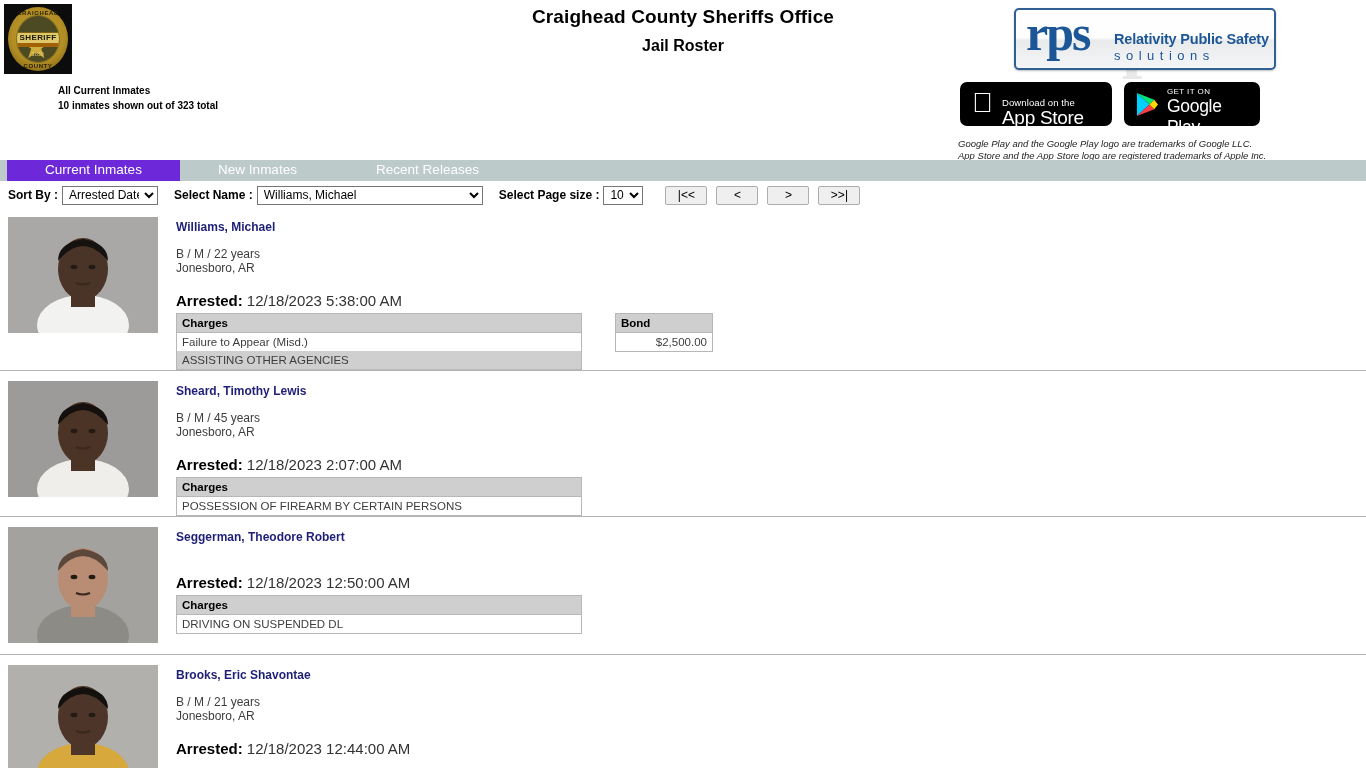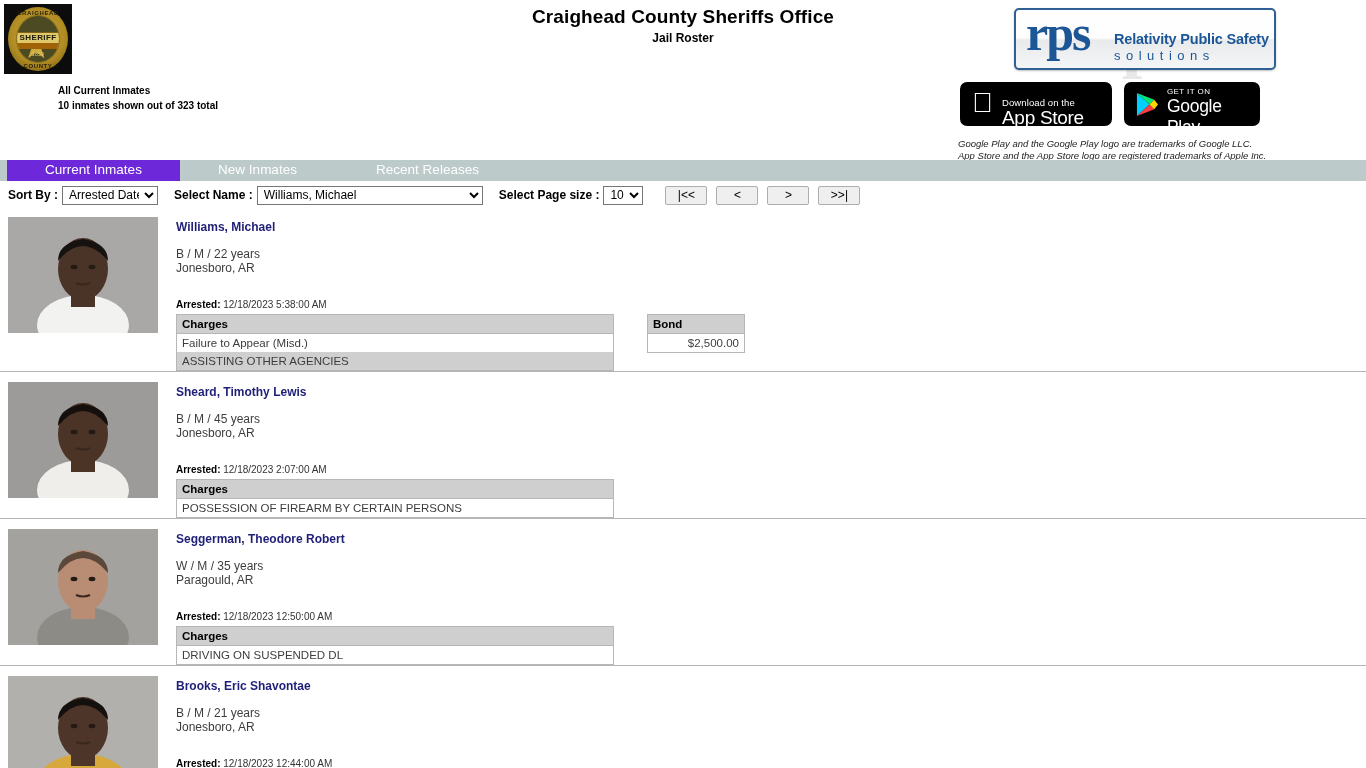--- a/index.html
+++ b/index.html
@@ -76,21 +76,21 @@
     left: 0;
     right: 0;
     top: 16px;
     text-align: center;
     font-size: 8px;
     font-weight: bold;
     letter-spacing: .4px;
     color: #1b1b0c;
     background: #e0c76a;
     border-top: 1px solid #7d6414;
-    border-bottom: 6px solid #a16207;
+    border-bottom: 4px solid #a16207;
     line-height: 10px;
   }
   .badge-year {
     position: absolute;
     left: 0;
     right: 0;
     bottom: 5px;
     text-align: center;
     font-size: 5px;
     color: #e3cb74;
@@ -118,23 +118,23 @@
     pointer-events: none;
   }
   .title-main {
     font-size: 19px;
     font-weight: bold;
     letter-spacing: .1px;
     margin: 0;
     padding: 0;
   }
   .title-sub {
-    font-size: 12px;
-    font-weight: bold;
-    margin-top: 3px;
+    font-size: 16px;
+    font-weight: bold;
+    margin-top: 9px;
   }
 
   .counts {
     position: absolute;
     left: 58px;
     top: 83px;
     font-size: 10px;
     font-weight: bold;
     line-height: 15px;
   }
@@ -361,38 +361,38 @@
     display: inline-block;
     margin-bottom: 13px;
     cursor: pointer;
   }
   .demo {
     font-size: 12px;
     color: #3d3d3d;
     line-height: 14px;
   }
   .arrested {
-    font-size: 10px;
+    font-size: 15px;
     color: #333;
-    margin-top: 24px;
+    margin-top: 17px;
     margin-bottom: 4px;
   }
   .arrested b { color: #000; }
   .tables {
     display: flex;
     align-items: flex-start;
     gap: 33px;
   }
   table.charges, table.bond {
     border-collapse: collapse;
     font-size: 11.5px;
     border: 1px solid #b7b7b7;
     background: #fff;
   }
-  table.charges { width: 438px; }
+  table.charges { width: 406px; }
   table.bond { width: 98px; }
   table.charges th, table.bond th {
     background: #cfcfcf;
     text-align: left;
     font-weight: bold;
     font-size: 11.5px;
     padding: 3px 5px;
     color: #000;
     border-bottom: 1px solid #b7b7b7;
   }
@@ -584,24 +584,21 @@
           <rect width="150" height="116" fill="#a3a29f"></rect>
           <ellipse cx="75" cy="108" rx="46" ry="30" fill="#8c8b86"></ellipse>
           <rect x="63" y="68" width="24" height="22" fill="#b98d74"></rect>
           <ellipse cx="75" cy="52" rx="25" ry="31" fill="#b98d74"></ellipse>
           <path d="M50 44 Q75 14 100 44 Q100 26 75 22 Q50 26 50 44 Z" fill="#5b483b"></path>
           <ellipse cx="66" cy="50" rx="3.4" ry="2.2" fill="#241a14"></ellipse>
           <ellipse cx="84" cy="50" rx="3.4" ry="2.2" fill="#241a14"></ellipse>
           <path d="M68 66 Q75 69 82 66" stroke="#3a281f" stroke-width="2" fill="none"></path>
         </svg>
       </div>
-      <div class="details"><a class="iname">Seggerman, Theodore Robert</a><div class="demo">
-          <div>W / M / 35 years</div>
-          <div>Paragould, AR</div>
-        </div><div class="arrested"><b>Arrested:</b> <span>12/18/2023 12:50:00 AM</span></div><div class="tables">
+      <div class="details"><a class="iname">Seggerman, Theodore Robert</a><div class="arrested"><b>Arrested:</b> <span>12/18/2023 12:50:00 AM</span></div><div class="tables">
           <table class="charges">
             <thead>
               <tr>
                 <th>Charges</th>
               </tr>
             </thead>
             <tbody>
               <tr class="">
                 <td>DRIVING ON SUSPENDED DL</td>
               </tr>

